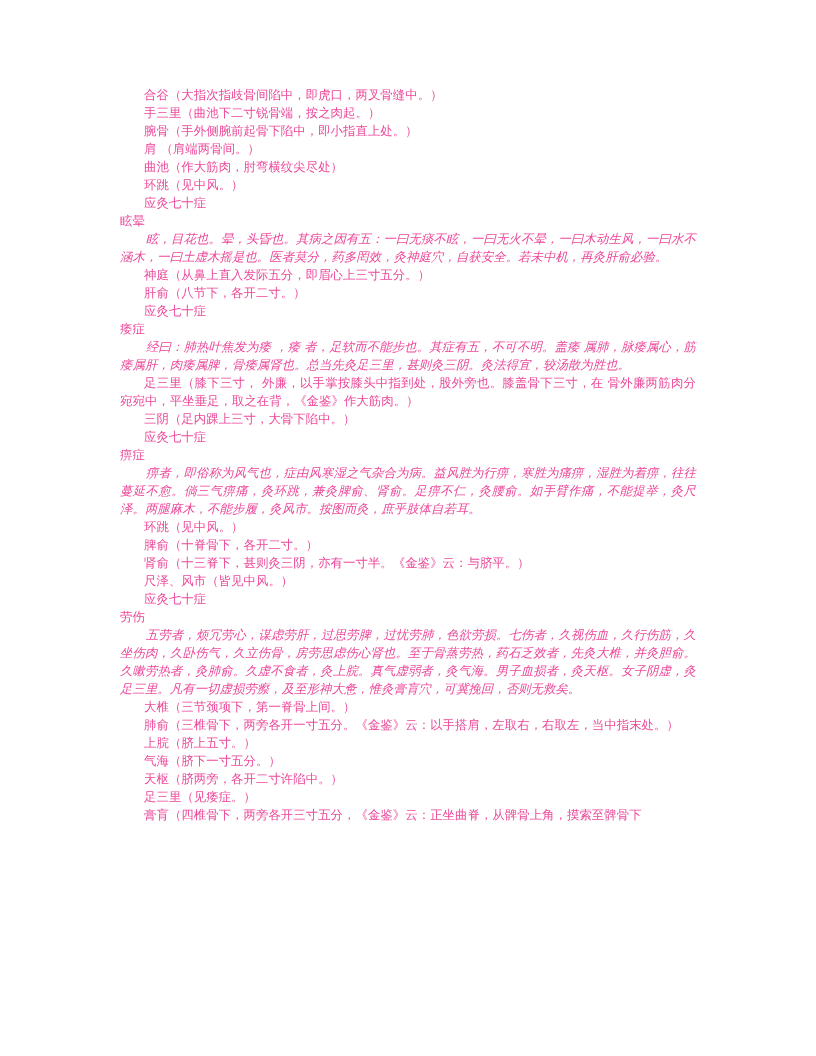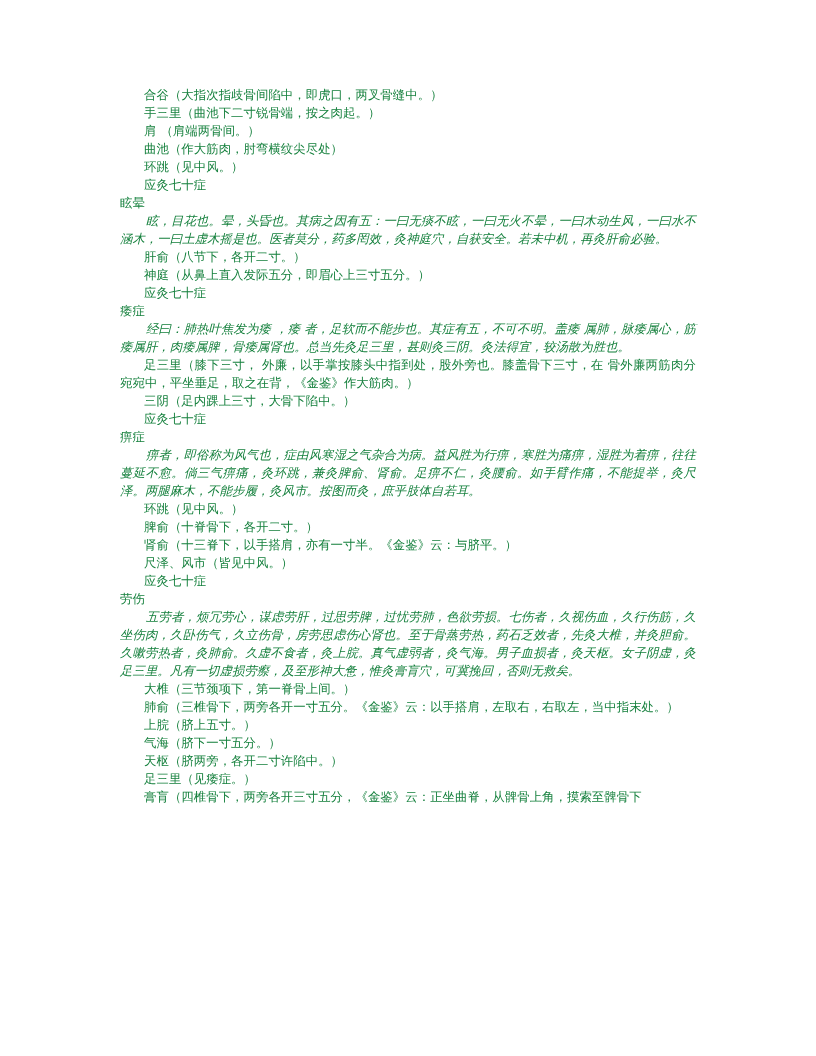--- a/index.html
+++ b/index.html
@@ -28,21 +28,21 @@
   }
   .line {
     font-size: 12.4px;
     line-height: 18px;
     letter-spacing: 0.05px;
     text-align: justify;
     text-justify: inter-character;
     white-space: pre-wrap;
     word-break: break-all;
     margin: 0;
-    color: #15803d;
+    color: #ec4899;
   }
   
   .heading {
     text-indent: 0;
   }
   
   .entry {
     text-indent: 24px;
   }
   
@@ -52,42 +52,43 @@
   }
 </style>
 </head>
 <body>
 
 <div class="page">
   <div class="text-column">
 
     <p class="line entry">合谷（大指次指歧骨间陷中，即虎口，两叉骨缝中。）</p>
     <p class="line entry">手三里（曲池下二寸锐骨端，按之肉起。）</p>
+    <p class="line entry">腕骨（手外侧腕前起骨下陷中，即小指直上处。）</p>
     <p class="line entry">肩 （肩端两骨间。）</p>
     <p class="line entry">曲池（作大筋肉，肘弯横纹尖尽处）</p>
     <p class="line entry">环跳（见中风。）</p>
     <p class="line entry">应灸七十症</p>
 
     <p class="line heading">眩晕</p>
     <p class="line para">眩，目花也。晕，头昏也。其病之因有五：一曰无痰不眩，一曰无火不晕，一曰木动生风，一曰水不涵木，一曰土虚木摇是也。医者莫分，药多罔效，灸神庭穴，自获安全。若未中机，再灸肝俞必验。</p>
+    <p class="line entry">神庭（从鼻上直入发际五分，即眉心上三寸五分。）</p>
     <p class="line entry">肝俞（八节下，各开二寸。）</p>
-    <p class="line entry">神庭（从鼻上直入发际五分，即眉心上三寸五分。）</p>
     <p class="line entry">应灸七十症</p>
 
     <p class="line heading">痿症</p>
     <p class="line para">经曰：肺热叶焦发为痿 ，痿 者，足软而不能步也。其症有五，不可不明。盖痿 属肺，脉痿属心，筋痿属肝，肉痿属脾，骨痿属肾也。总当先灸足三里，甚则灸三阴。灸法得宜，较汤散为胜也。</p>
     <p class="line entry">足三里（膝下三寸， 外廉，以手掌按膝头中指到处，股外旁也。膝盖骨下三寸，在 骨外廉两筋肉分宛宛中，平坐垂足，取之在背，《金鉴》作大筋肉。）</p>
     <p class="line entry">三阴（足内踝上三寸，大骨下陷中。）</p>
     <p class="line entry">应灸七十症</p>
 
     <p class="line heading">痹症</p>
     <p class="line para">痹者，即俗称为风气也，症由风寒湿之气杂合为病。益风胜为行痹，寒胜为痛痹，湿胜为着痹，往往蔓延不愈。倘三气痹痛，灸环跳，兼灸脾俞、肾俞。足痹不仁，灸腰俞。如手臂作痛，不能提举，灸尺泽。两腿麻木，不能步履，灸风市。按图而灸，庶乎肢体自若耳。</p>
     <p class="line entry">环跳（见中风。）</p>
     <p class="line entry">脾俞（十脊骨下，各开二寸。）</p>
-    <p class="line entry">肾俞（十三脊下，以手搭肩，亦有一寸半。《金鉴》云：与脐平。）</p>
+    <p class="line entry">肾俞（十三脊下，甚则灸三阴，亦有一寸半。《金鉴》云：与脐平。）</p>
     <p class="line entry">尺泽、风市（皆见中风。）</p>
     <p class="line entry">应灸七十症</p>
 
     <p class="line heading">劳伤</p>
     <p class="line para">五劳者，烦冗劳心，谋虑劳肝，过思劳脾，过忧劳肺，色欲劳损。七伤者，久视伤血，久行伤筋，久坐伤肉，久卧伤气，久立伤骨，房劳思虑伤心肾也。至于骨蒸劳热，药石乏效者，先灸大椎，并灸胆俞。久嗽劳热者，灸肺俞。久虚不食者，灸上脘。真气虚弱者，灸气海。男子血损者，灸天枢。女子阴虚，灸足三里。凡有一切虚损劳瘵，及至形神大惫，惟灸膏肓穴，可冀挽回，否则无救矣。</p>
     <p class="line entry">大椎（三节颈项下，第一脊骨上间。）</p>
     <p class="line entry">肺俞（三椎骨下，两旁各开一寸五分。《金鉴》云：以手搭肩，左取右，右取左，当中指末处。）</p>
     <p class="line entry">上脘（脐上五寸。）</p>
     <p class="line entry">气海（脐下一寸五分。）</p>
     <p class="line entry">天枢（脐两旁，各开二寸许陷中。）</p>

